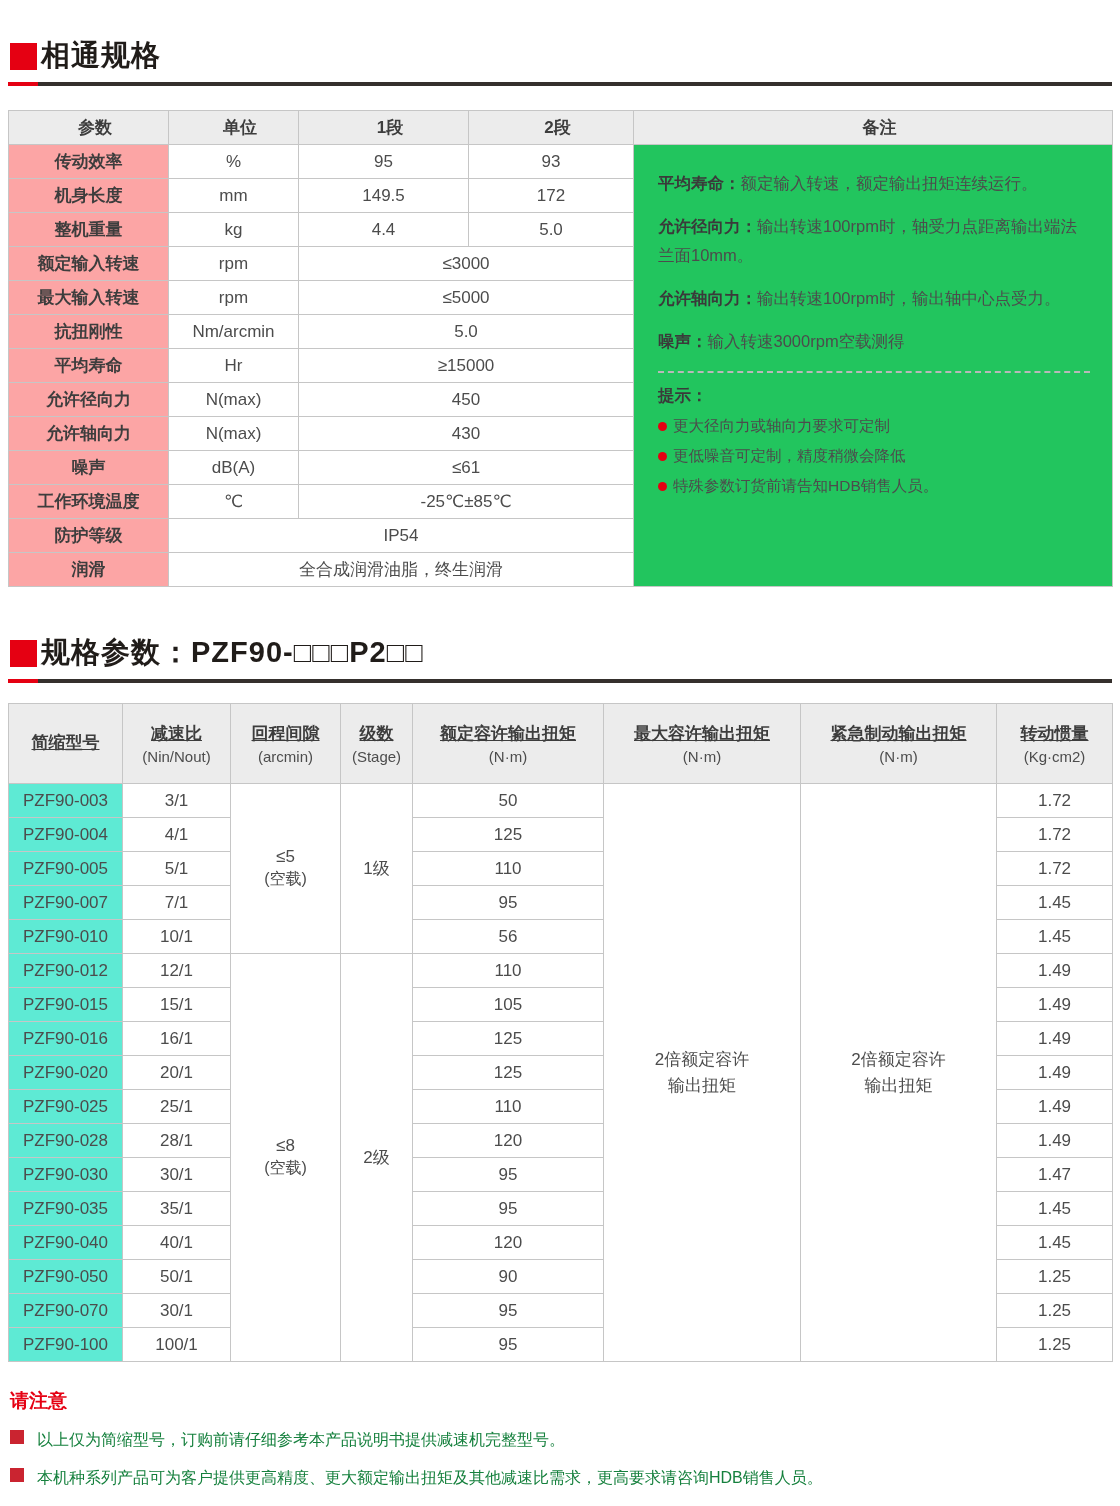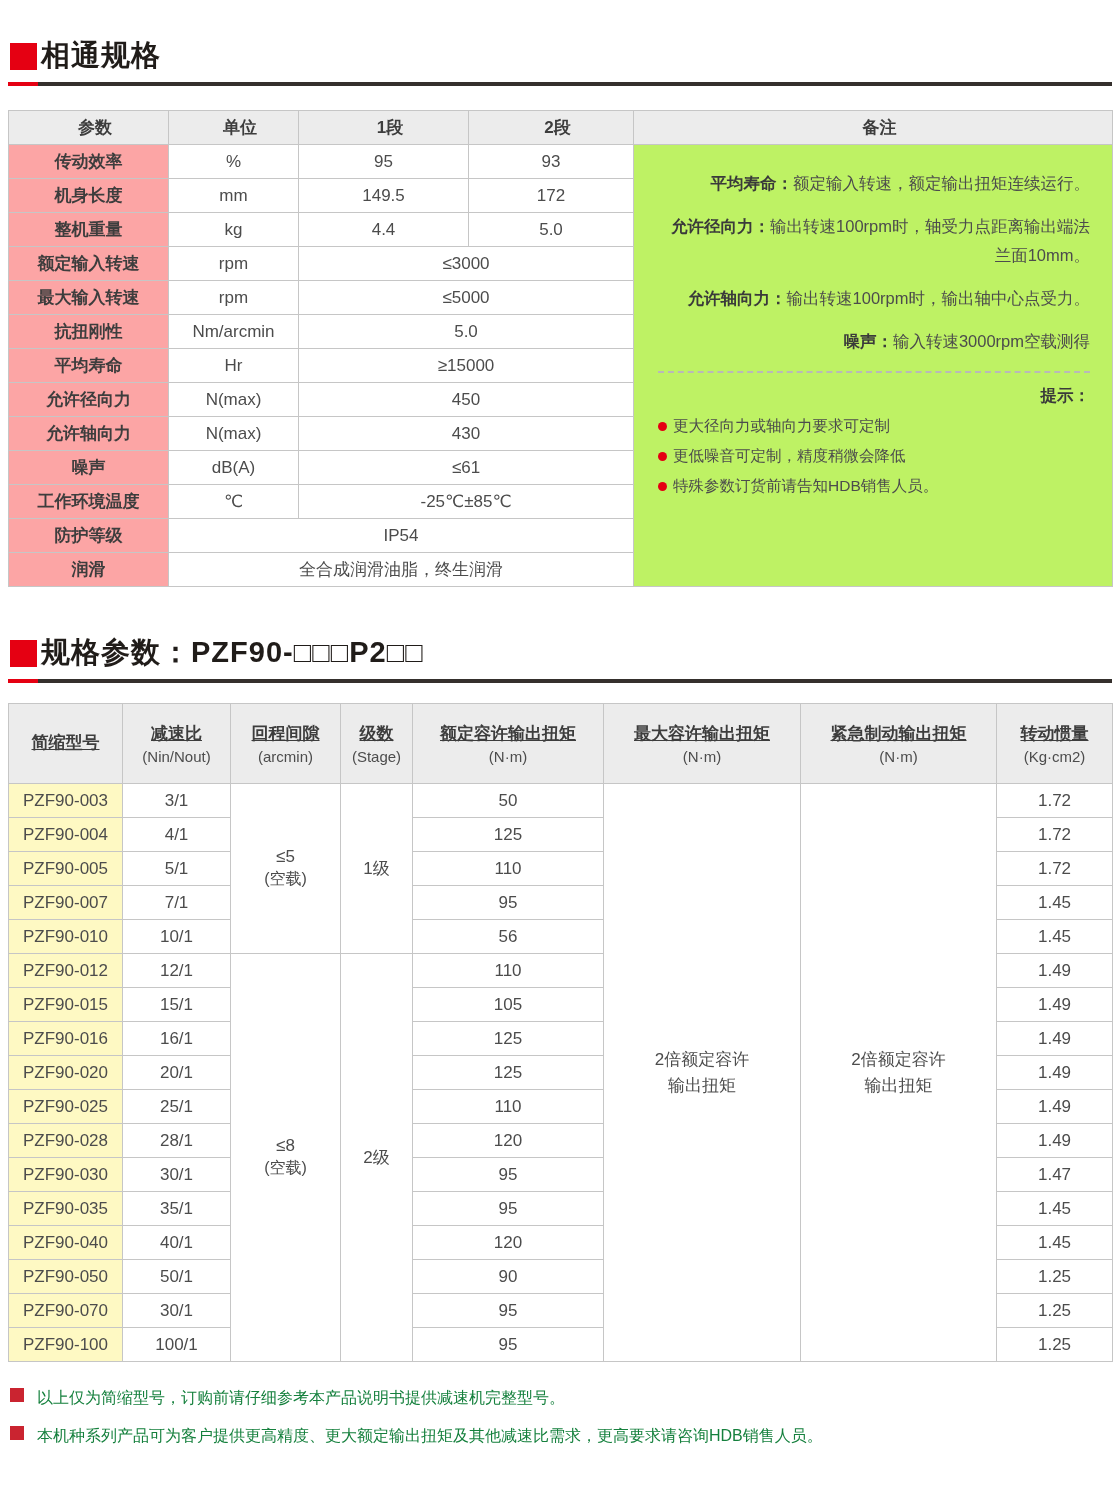--- a/index.html
+++ b/index.html
@@ -29,38 +29,38 @@
   th { background: #ececec; color: #3d3d3d; font-size: 17px; font-weight: 700; }
 
   
   .spec1 { margin-top: 24px; }
   .spec1 th { height: 34px; padding-left: 14px; }
   .spec1 td { height: 34px; font-size: 17px; color: #4c4c4c; }
   .spec1 td.label-cell { background: #fca5a5; font-weight: 700; color: #3d3d3d; }
 
   
   td.notes-cell {
-    background: #bef264; text-align: right; vertical-align: top;
+    background: #22c55e; text-align: left; vertical-align: top;
     padding: 16px 22px 0 24px; font-size: 16.5px;
   }
   .note-para { margin: 8px 0 14px 0; line-height: 1.75; color: #4c4c4c; }
   .note-para b { color: #3a3a3a; font-weight: 700; }
   .dashed-sep { border-top: 2px dashed #b9b9b9; margin: 16px 0 12px 0; }
   .tips-title { margin: 0 0 8px 0; font-weight: 700; color: #3a3a3a; font-size: 16.5px; }
   .tip-item { display: flex; align-items: center; margin: 9px 0; font-size: 15.5px; color: #4c4c4c; }
   .tip-dot { width: 9px; height: 9px; border-radius: 50%; background: #e50012; margin-right: 6px; flex: 0 0 auto; }
 
   
   .section2 { margin-top: 46px; }
   .spec2 { margin-top: 20px; }
   .spec2 th { height: 80px; padding: 6px 2px; }
   .th-main { font-weight: 700; font-size: 17px; color: #3d3d3d; text-decoration: underline; }
   .th-sub { font-weight: 400; font-size: 15px; color: #4c4c4c; margin-top: 3px; }
   .spec2 td { height: 34px; font-size: 17px; color: #4c4c4c; background: #ffffff; }
-  .spec2 td.model-cell { background: #fef9c3; }
+  .spec2 td.model-cell { background: #5eead4; }
   .span-main { font-size: 17px; }
   .span-sub { font-size: 16px; margin-top: 2px; text-align: center; }
   .span-line { font-size: 17px; line-height: 1.5; }
 
   
   .notice { margin-top: 26px; padding-left: 2px; }
   .notice-title { color: #e50012; font-weight: 700; font-size: 19px; margin: 0 0 16px 0; }
   .notice-item { display: flex; align-items: flex-start; margin: 0 0 17px 0; font-size: 16px; color: #15803d; }
   .notice-square { width: 14px; height: 14px; background: #ca2430; margin-right: 13px; flex: 0 0 auto; }
 </style>
@@ -357,20 +357,21 @@
             <td class="model-cell">PZF90-100</td>
             <td>100/1</td>
             <td>95</td>
             <td>1.25</td>
           </tr>
         </tbody>
     </table>
   </div>
 
   <div class="notice">
+    <p class="notice-title">请注意</p>
     <div class="notice-item">
       <span class="notice-square"></span>
       <span>以上仅为简缩型号，订购前请仔细参考本产品说明书提供减速机完整型号。</span>
     </div>
     <div class="notice-item">
       <span class="notice-square"></span>
       <span>本机种系列产品可为客户提供更高精度、更大额定输出扭矩及其他减速比需求，更高要求请咨询HDB销售人员。</span>
     </div>
 
   </div>

